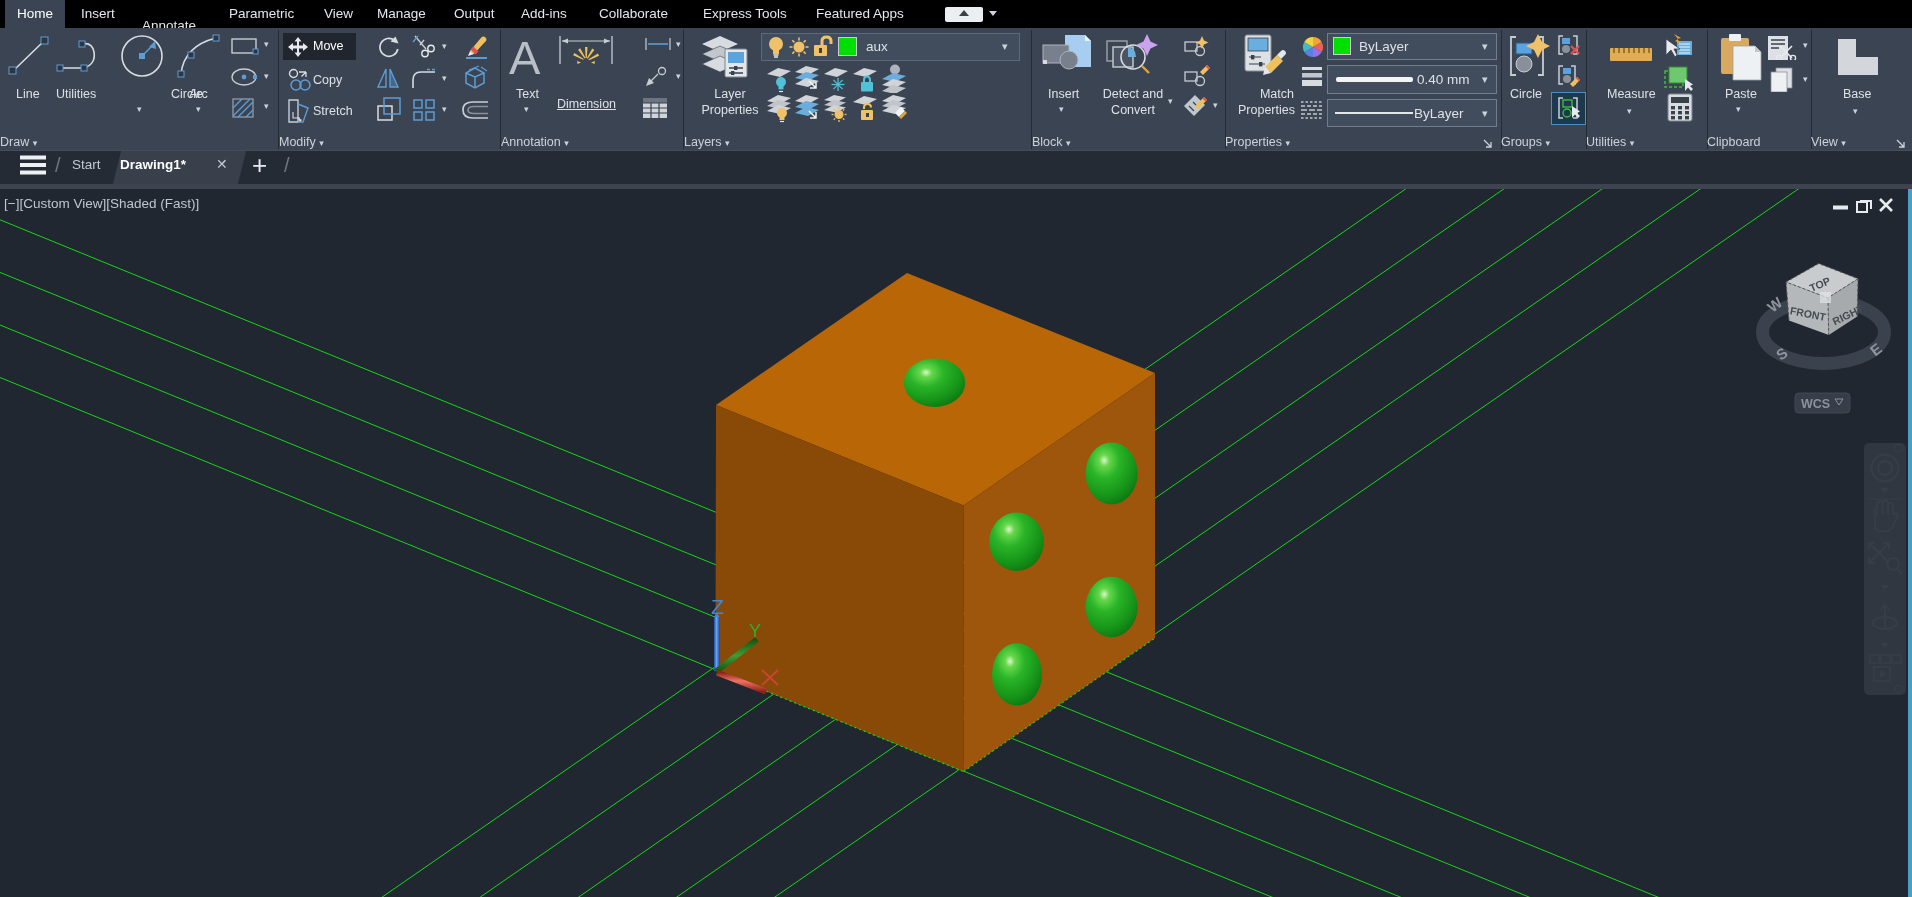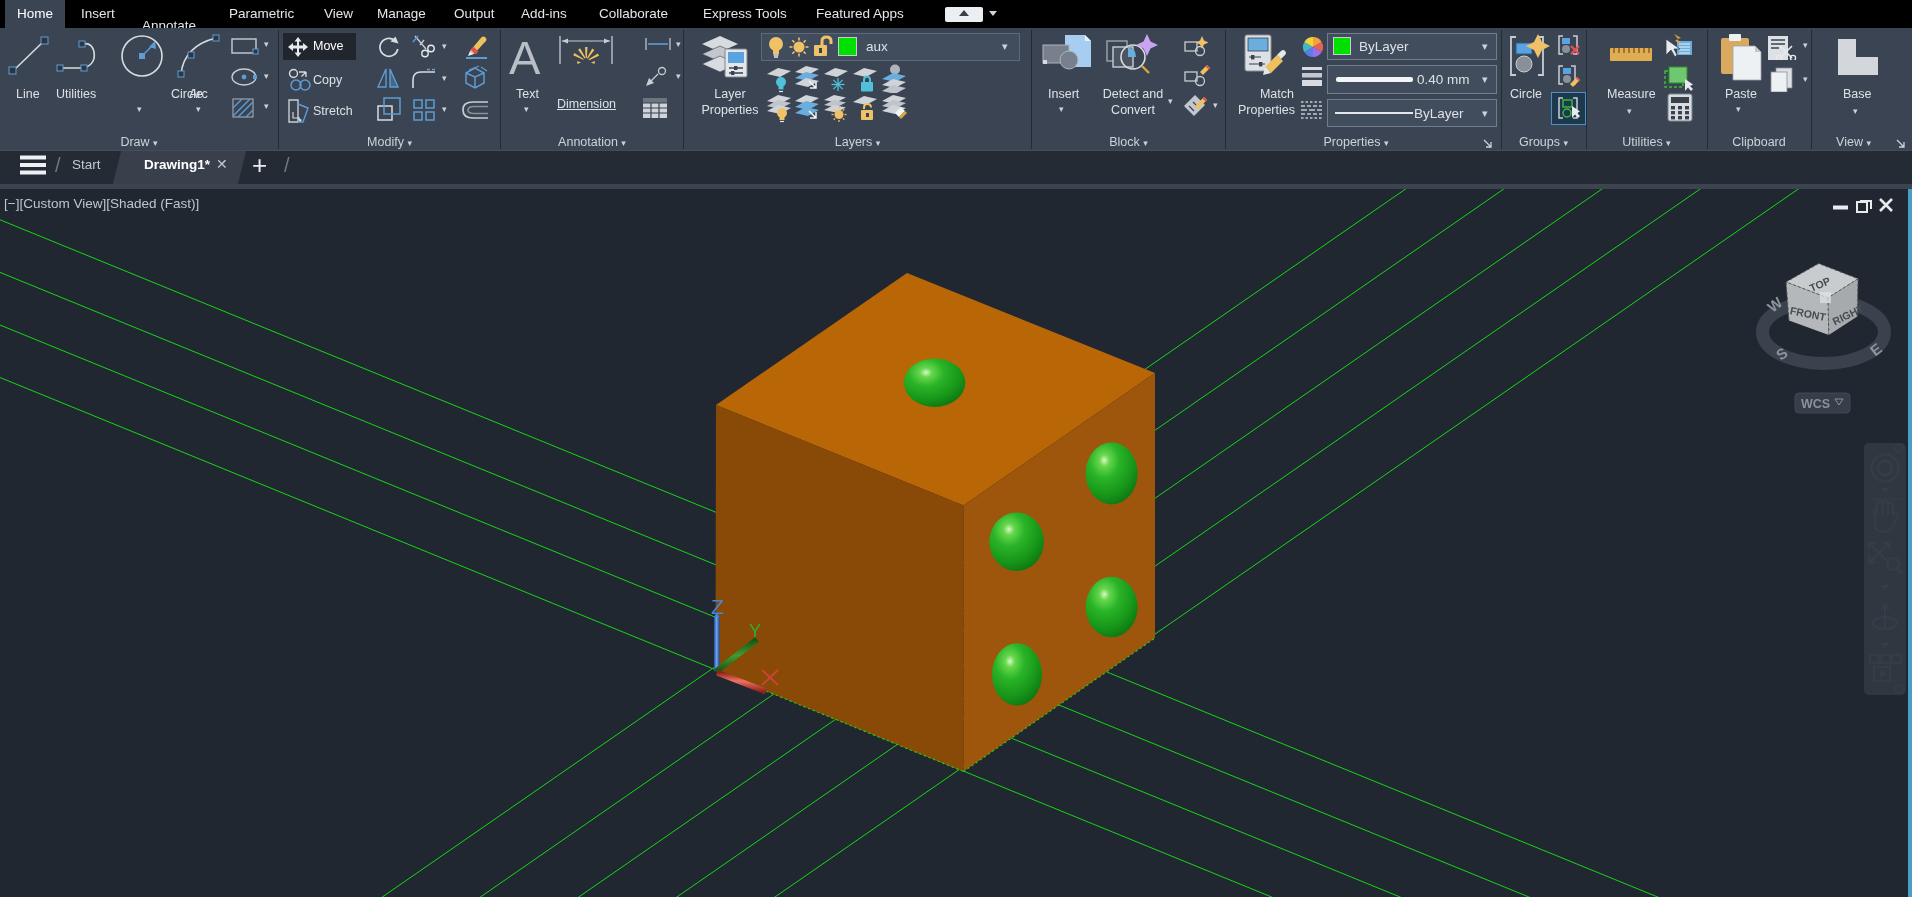--- a/index.html
+++ b/index.html
@@ -5,21 +5,21 @@
   * { margin:0; padding:0; box-sizing:border-box; }
   html,body { width:1912px; height:897px; overflow:hidden; background:#212730; font-family:"Liberation Sans", sans-serif; }
   .abs { position:absolute; }
   
   #tabrow { position:absolute; left:0; top:0; width:1912px; height:28px; background:#000000; }
   .rtab { position:absolute; top:0; height:28px; line-height:28px; color:#e3e6ea; font-size:13.5px; }
   .rtab.active { background:#3a4452; color:#fff; padding:0 12px; }
   
   #ribbon { position:absolute; left:0; top:28px; width:1912px; height:122px; background:#3a4452; }
   .psep { position:absolute; top:2px; height:119px; width:1px; background:#252b35; }
-  .plabel { position:absolute; top:107px; height:18px; font-size:12.5px; color:#ccd2da; text-align:center; white-space:nowrap; }
+  .plabel { position:absolute; top:107px; height:18px; font-size:12.5px; color:#ccd2da; text-align:left; white-space:nowrap; }
   .car { color:#ccd2da; font-size:9px; }
   .btext { position:absolute; font-size:12.5px; color:#dde1e6; white-space:nowrap; }
   #below-ribbon { position:absolute; left:0; top:150px; width:1912px; height:1px; background:#434c59; }
   
   #filebar { position:absolute; left:0; top:151px; width:1912px; height:33px; background:#252b35; }
   
   #viewport { position:absolute; left:0; top:185px; width:1912px; height:712px; background:#212730; }
   #vptopline { position:absolute; left:0; top:184px; width:1912px; height:5px; background:#3d4450; z-index:5; }
   #vplabel { position:absolute; left:4px; top:196px; font-size:13.5px; color:#bfc6ce; }
   #bluestrip { position:absolute; right:0px; top:186px; width:4px; height:711px; background:#4a9fc9; }
@@ -511,21 +511,21 @@
     </svg>
 </div>
 <div id="below-ribbon"></div>
 <div id="filebar">
  <svg class="abs" style="left:20px;top:4px" width="26" height="20">
   <path d="M0 2.5 L26 2.5 M0 10 L26 10 M0 17.5 L26 17.5" stroke="#eef1f4" stroke-width="4"></path>
  </svg>
  <div class="abs" style="left:55px;top:3px;width:13px;height:23px;color:#6d7682;font-size:20px;">/</div>
  <div class="abs" style="left:72px;top:6px;color:#c3c9d0;font-size:13.5px;">Start</div>
  <div class="abs" style="left:117px;top:0px;width:125px;height:33px;background:#39404c;transform:skewX(-14deg);"></div>
- <div class="abs" style="left:144px;top:6px;color:#fff;font-size:13.5px;font-weight:bold;">Drawing1*</div>
+ <div class="abs" style="left:120px;top:6px;color:#fff;font-size:13.5px;font-weight:bold;">Drawing1*</div>
  <div class="abs" style="left:216px;top:5px;color:#c3c9d0;font-size:14px;">✕</div>
  <div class="abs" style="left:252px;top:-1px;color:#e8ebee;font-size:26px;font-weight:200;">+</div>
  <div class="abs" style="left:284px;top:3px;width:13px;height:23px;color:#6d7682;font-size:20px;">/</div>
 </div>
 <div id="vptopline"></div>
 <div id="viewport">
 <svg width="1912" height="712" style="position:absolute;left:0;top:0">
  <defs>
   <radialGradient id="sph" cx="36%" cy="29%" r="80%">
    <stop offset="0%" stop-color="#dbf6ca"></stop>

